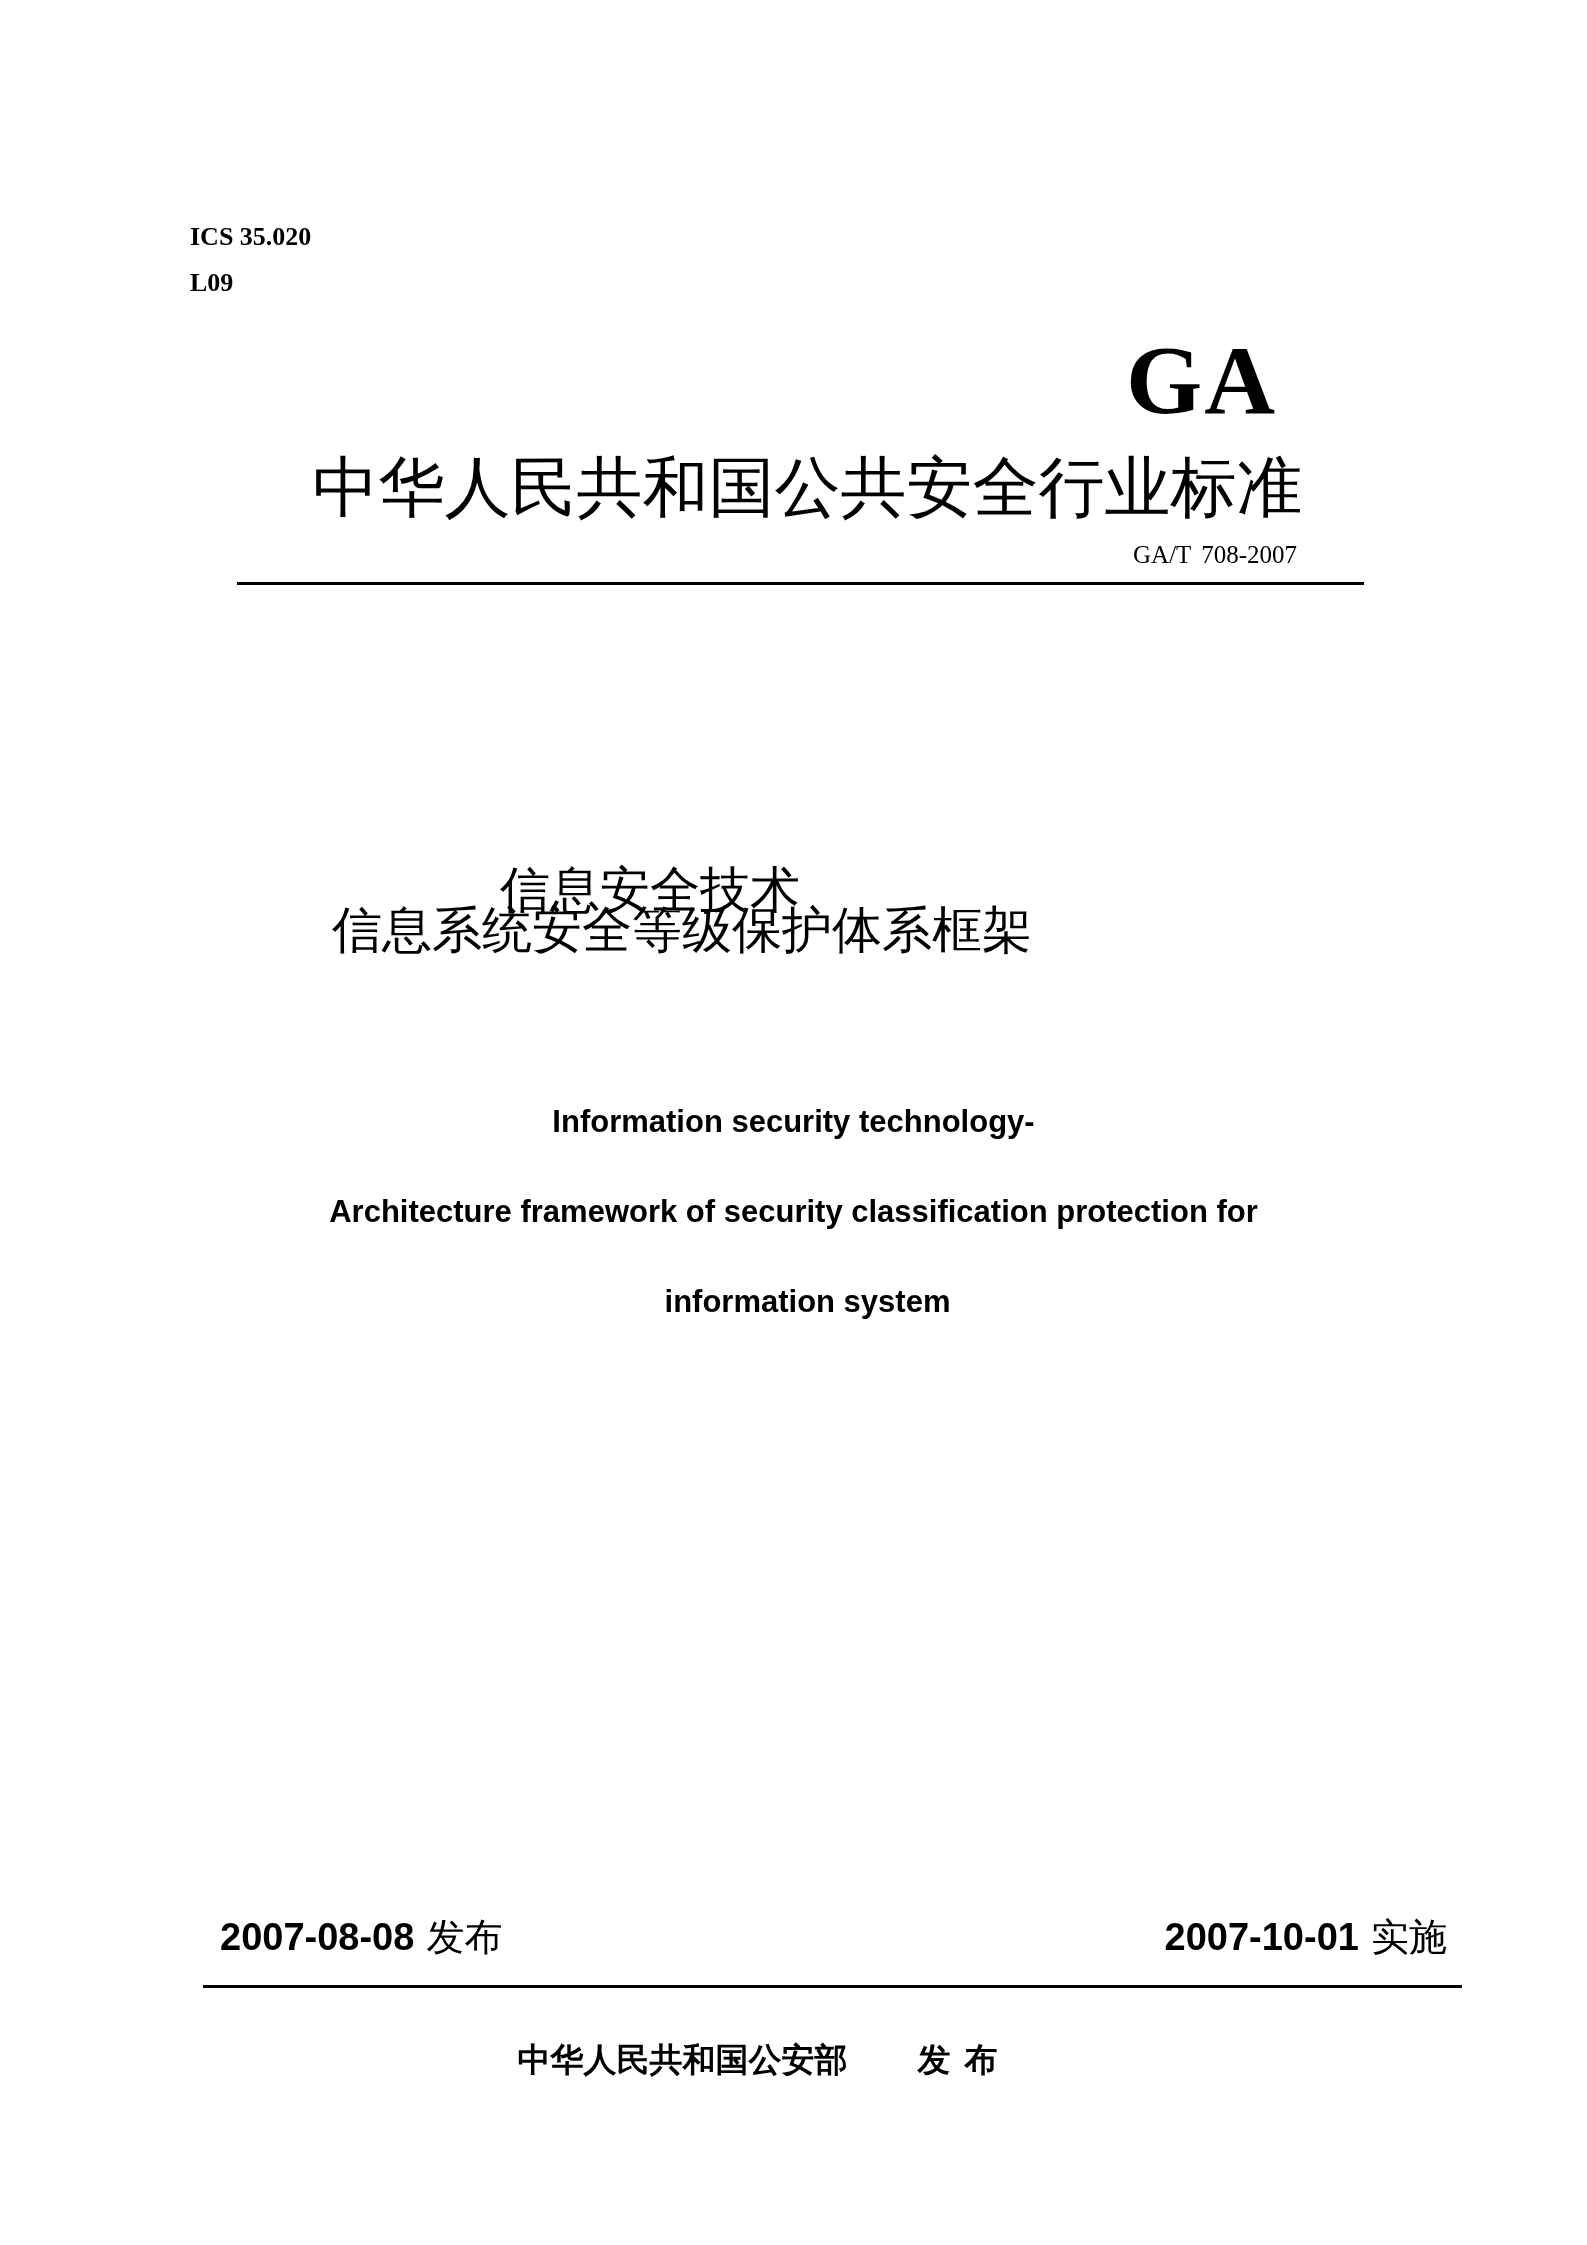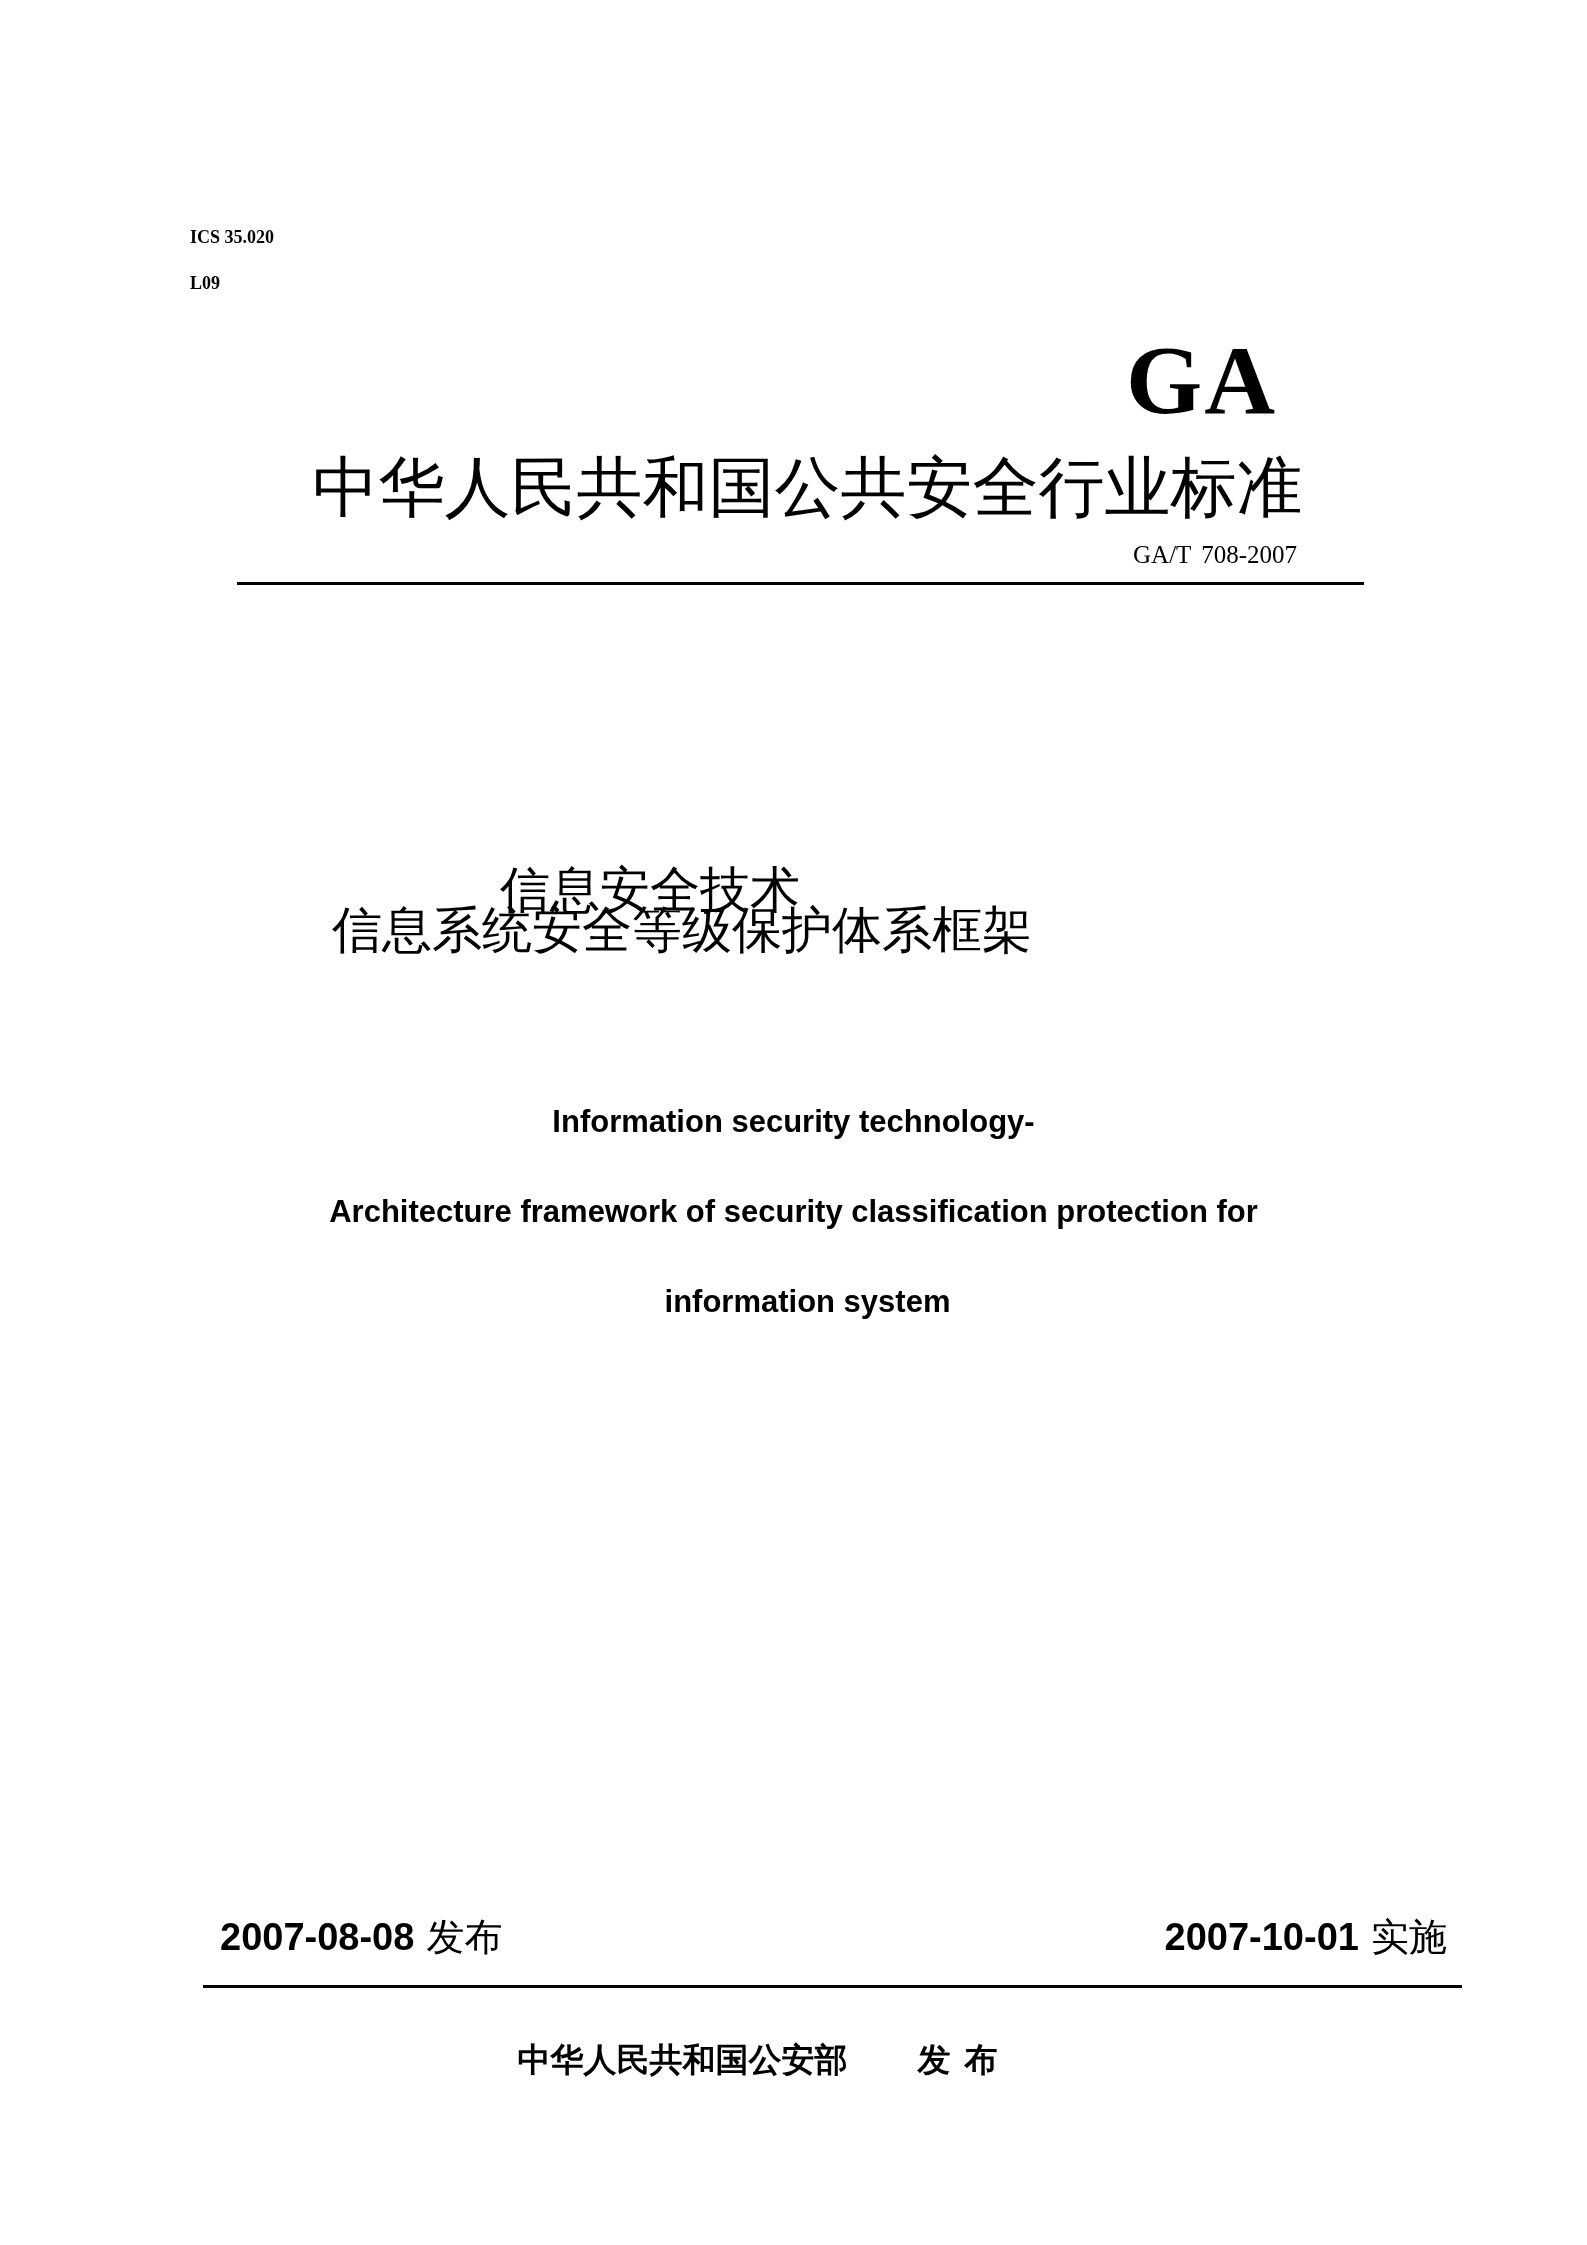--- a/index.html
+++ b/index.html
@@ -14,21 +14,21 @@
       overflow: hidden;
       color: #000000;
       font-family: "Liberation Serif", serif;
     }
     .abs { position: absolute; }
 
     .classif {
       left: 190px;
       font-family: "Liberation Serif", serif;
       font-weight: bold;
-      font-size: 18px;
+      font-size: 26px;
       line-height: 30px;
       white-space: nowrap;
     }
     #ics { top: 222px; }
     #ccs { top: 268px; }
 
     #ga-logo {
       right: 310px;
       top: 330px;
       font-family: "Liberation Serif", serif;

